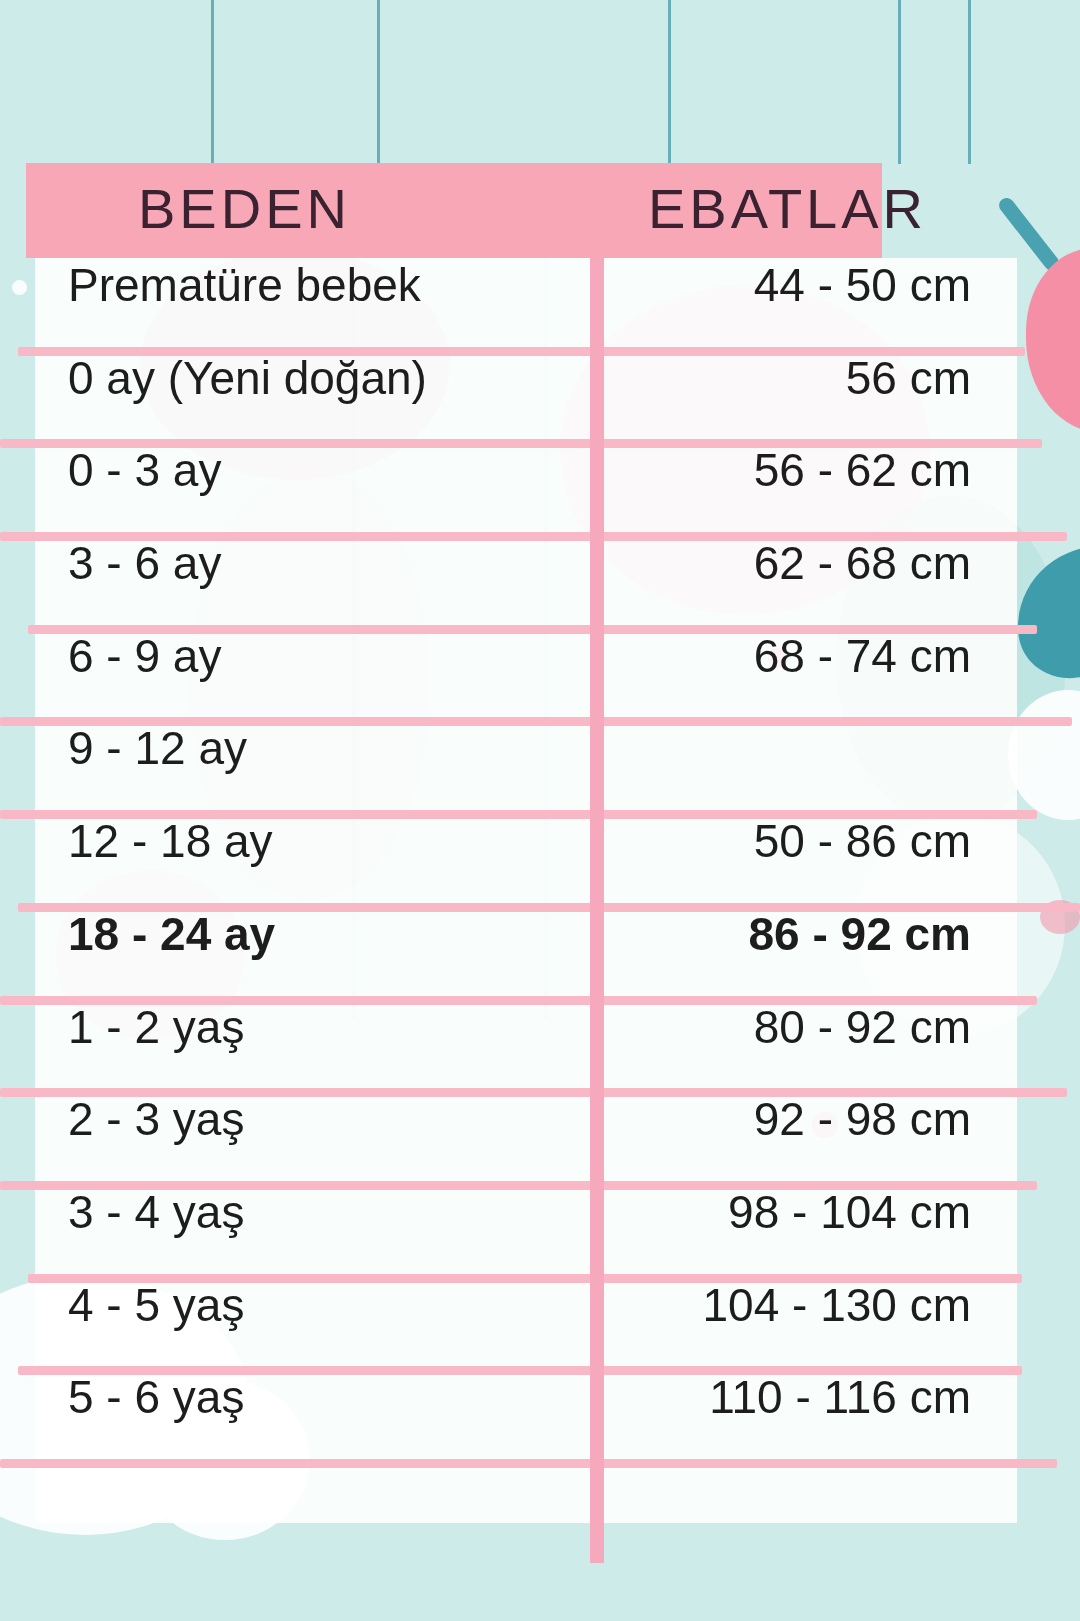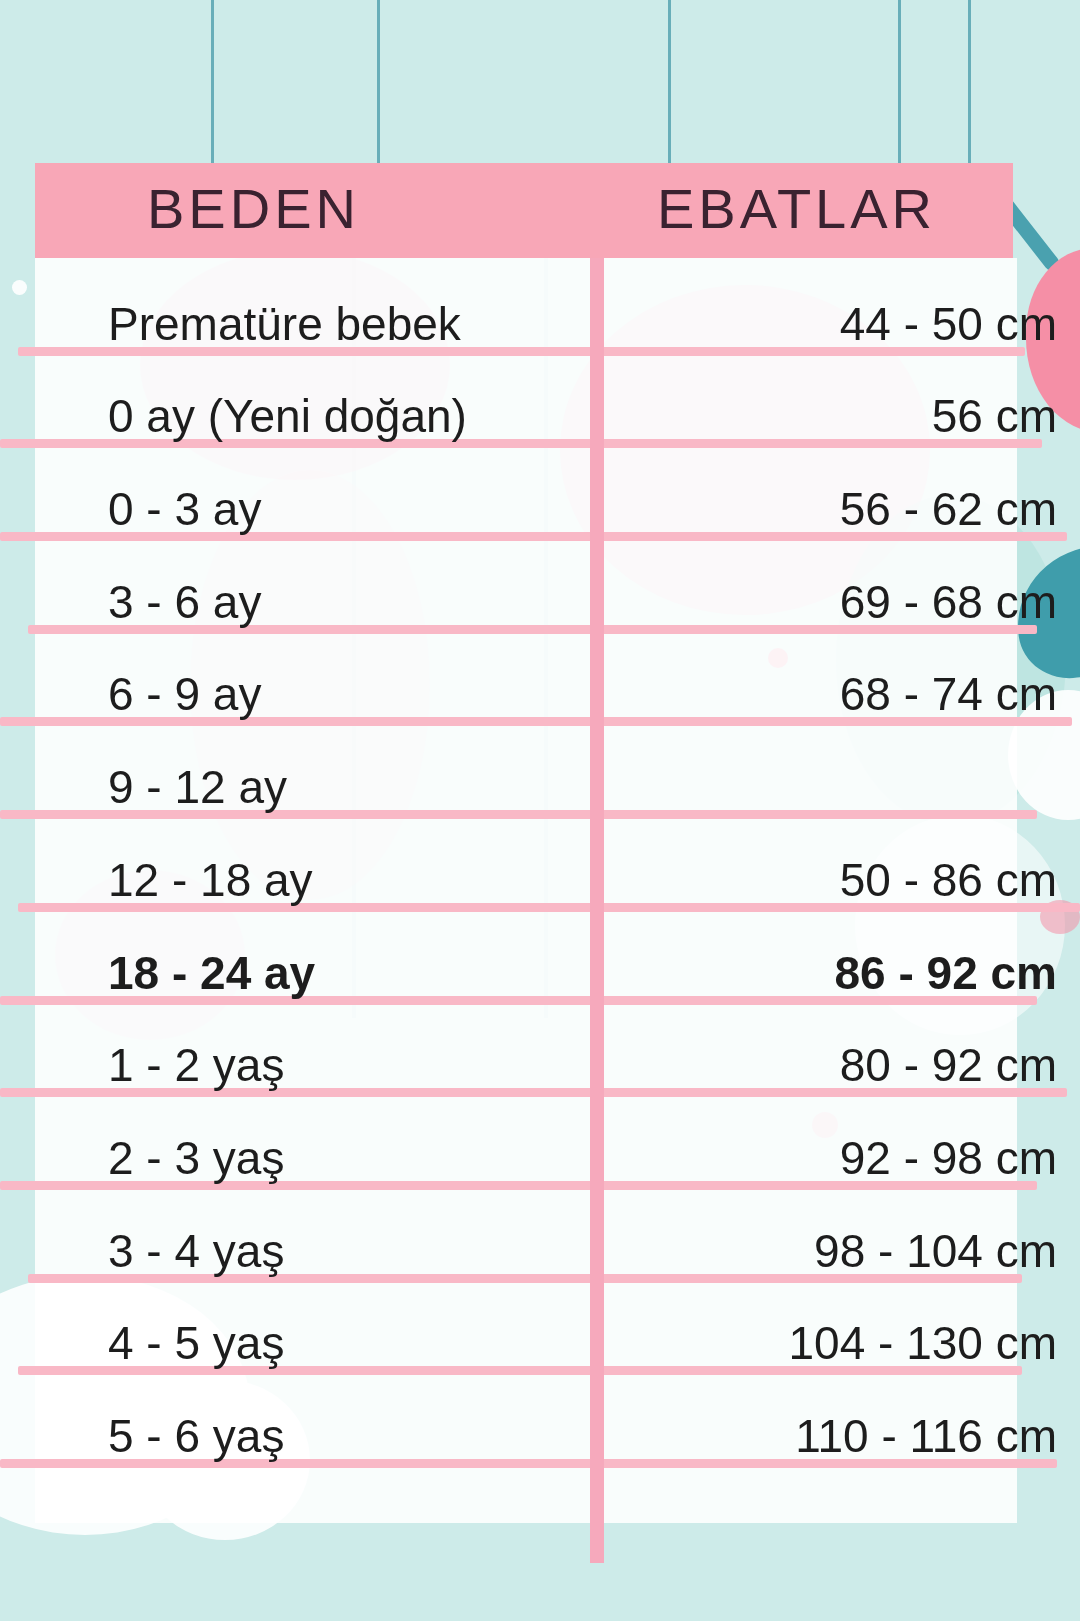--- a/index.html
+++ b/index.html
@@ -39,21 +39,21 @@
     transform:rotate(-8deg);
   }
   .white-dot{position:absolute;left:12px;top:280px;width:15px;height:15px;border-radius:50%;background:rgba(255,255,255,0.9);}
   
   .whitebox{
     position:absolute;left:35px;top:258px;width:982px;height:1265px;
     background:rgba(255,255,255,0.87);
     z-index:2;
   }
   .header-bar{
-    position:absolute;left:35px;top:163px;width:978px;height:95px;
+    position:absolute;left:26px;top:163px;width:856px;height:95px;
     background:var(--header-pink);
     z-index:3;
   }
   .header-label{
     position:absolute;top:50%;transform:translateY(-54%);
     font-size:56px;letter-spacing:4px;color:var(--header-text);
     font-weight:500;white-space:nowrap;
   }
   .header-label.beden{left:112px;}
   .header-label.ebatlar{left:622px;}
@@ -61,29 +61,29 @@
     position:absolute;left:590px;top:258px;width:14px;height:1305px;
     background:var(--divider-pink);
     z-index:4;
   }
   .sep{
     position:absolute;height:9px;background:var(--line-pink);
     z-index:3;border-radius:2px;
   }
   .row{
     position:absolute;left:35px;width:982px;
-    display:flex;align-items:flex-end;
+    display:flex;align-items:flex-start;
     z-index:5;
-    font-size:46px;color:var(--body-text);margin-left:40px;
+    font-size:46px;color:var(--body-text);
   }
   .cell-beden{
     flex:0 0 520px;padding-left:33px;text-align:left;white-space:nowrap;
   }
   .cell-ebat{
-    flex:1;text-align:right;white-space:nowrap;
+    flex:1;text-align:right;padding-right:46px;white-space:nowrap;
   }
 </style>
 </head>
 <body>
 
 <div class="canvas">
 
   <div class="decor">
 
     <div class="string" style="left:211px;height:164px;"></div>
@@ -134,21 +134,21 @@
         <div class="cell-ebat">56 cm</div>
       </div>
       <div class="sep" style="left: 0px; width: 1042px; top: 439.385px;"></div>
       <div class="row" style="top: 443.385px; height: 92.6923px;">
         <div class="cell-beden">0 - 3 ay</div>
         <div class="cell-ebat">56 - 62 cm</div>
       </div>
       <div class="sep" style="left: 0px; width: 1067px; top: 532.077px;"></div>
       <div class="row" style="top: 536.077px; height: 92.6923px;">
         <div class="cell-beden">3 - 6 ay</div>
-        <div class="cell-ebat">69 - 68 cm</div>
+        <div class="cell-ebat">62 - 68 cm</div>
       </div>
       <div class="sep" style="left: 28px; width: 1009px; top: 624.769px;"></div>
       <div class="row" style="top: 628.769px; height: 92.6923px;">
         <div class="cell-beden">6 - 9 ay</div>
         <div class="cell-ebat">68 - 74 cm</div>
       </div>
       <div class="sep" style="left: 0px; width: 1072px; top: 717.462px;"></div>
       <div class="row" style="top: 721.462px; height: 92.6923px;">
         <div class="cell-beden">9 - 12 ay</div>
       </div>

